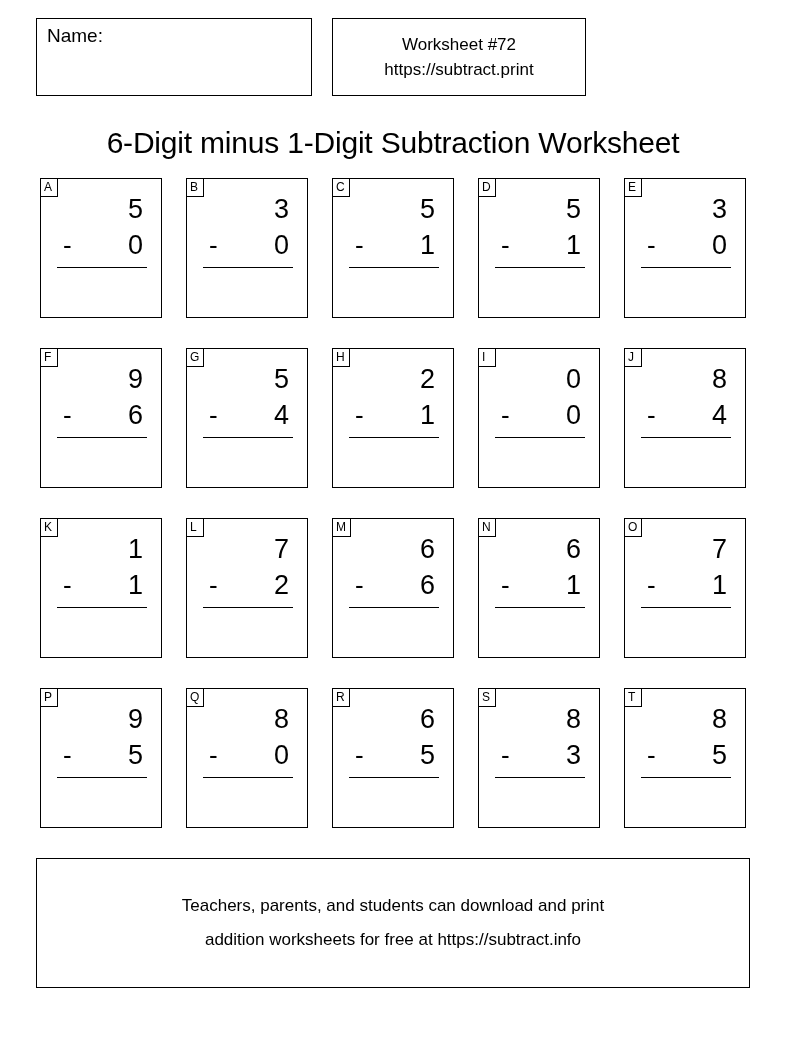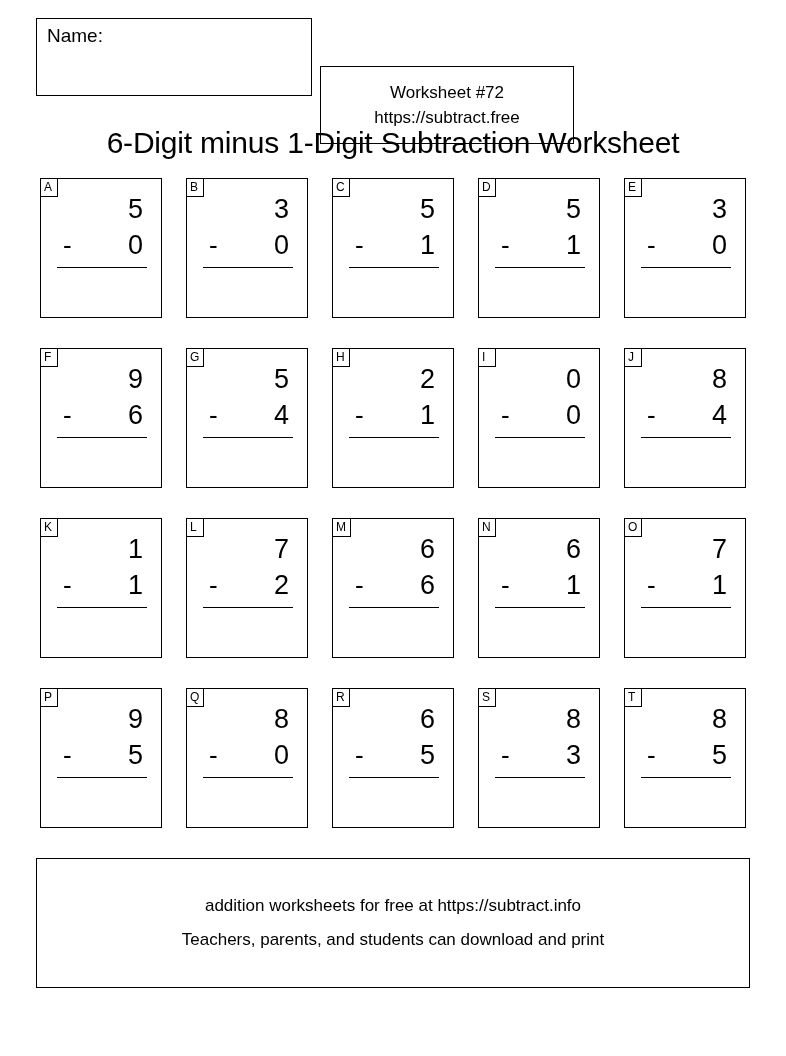--- a/index.html
+++ b/index.html
@@ -19,21 +19,21 @@
     width: 786px;
     height: 1056px;
     padding: 18px 36px 0 36px;
     position: relative;
   }
 
   
   .header-row {
     display: flex;
     align-items: flex-start;
-    gap: 8px;
+    gap: 20px;
     height: 78px;
   }
   .hdr-box {
     border: 1.5px solid #000;
     height: 78px;
     display: flex;
     flex-direction: column;
     justify-content: center;
   }
   .hdr-name {
@@ -43,21 +43,20 @@
   }
   .hdr-name .label {
     font-size: 19px;
     line-height: 22px;
   }
   .hdr-center {
     width: 254px;
     align-items: center;
     text-align: center;
     justify-content: center;
-    margin-top: 48px;
   }
   .hdr-center .line {
     font-size: 17px;
     line-height: 25px;
   }
   .hdr-date {
     width: 160px;
     padding: 6px 10px;
     justify-content: flex-start;
   }
@@ -149,21 +148,21 @@
 <body>
 
 <div class="page">
 
   <div class="header-row">
     <div class="hdr-box hdr-name">
       <span class="label">Name:</span>
     </div>
     <div class="hdr-box hdr-center">
       <span class="line">Worksheet #72</span>
-      <span class="line">https://subtract.free</span>
+      <span class="line">https://subtract.print</span>
     </div>
   </div>
 
   <h1 class="title">6-Digit minus 1-Digit Subtraction Worksheet</h1>
 
   <div class="grid">
 
     <div class="problem">
       <div class="tag">A</div>
       <div class="num top-num">5</div>
@@ -360,17 +359,17 @@
       <div class="op-row">
         <span class="op">-</span>
         <span>5</span>
       </div>
       <div class="rule"></div>
     </div>
 
   </div>
 
   <div class="footer-box">
+    <div class="footer-line">Teachers, parents, and students can download and print</div>
     <div class="footer-line">addition worksheets for free at https://subtract.info</div>
-    <div class="footer-line">Teachers, parents, and students can download and print</div>
   </div>
 
 </div>
 
 </body></html>

